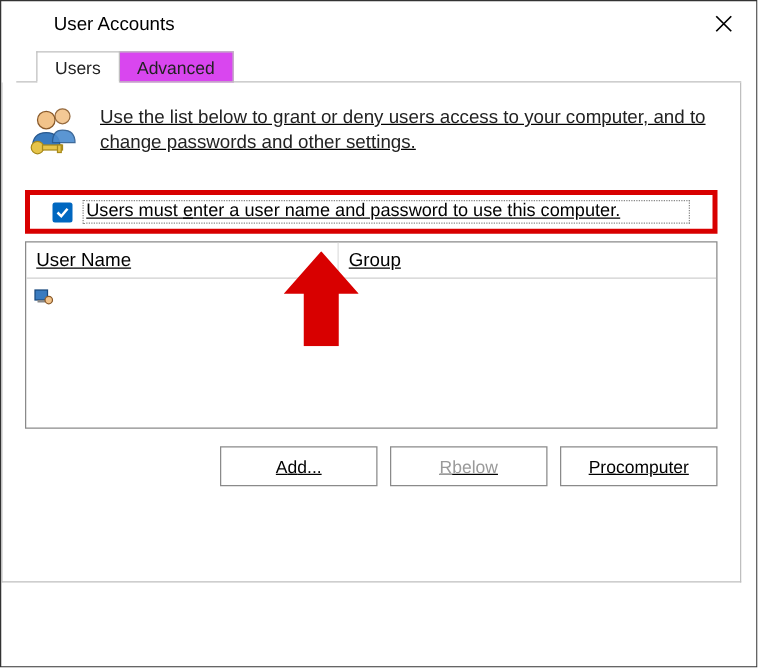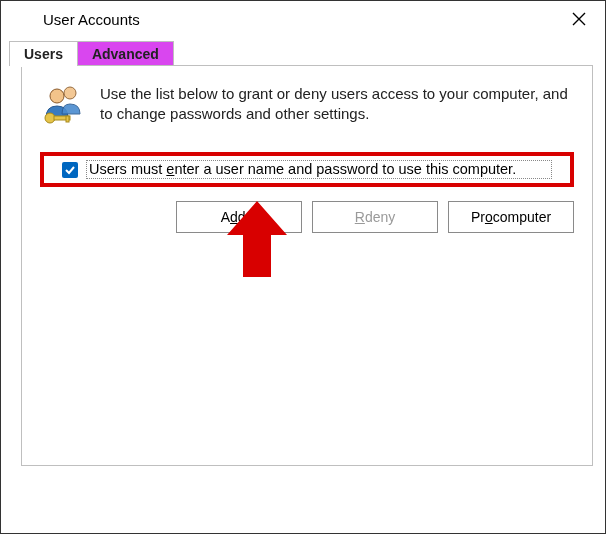--- a/index.html
+++ b/index.html
@@ -32,24 +32,23 @@
     height: 30px;
     display: flex;
     align-items: center;
     justify-content: center;
     cursor: pointer;
   }
   .close-btn svg { width: 14px; height: 14px; }
 
   .tabstrip {
     display: flex;
-    padding: 0 8px;
+    padding: 0 28px;
     margin-top: 4px;
     position: relative;
-    font-weight: bold;
   }
   .tab {
     padding: 4px 14px;
     border: 1px solid #bfbfbf;
     border-bottom: none;
     background: #d946ef;
     font-size: 14px;
     cursor: pointer;
     position: relative;
     z-index: 1;
@@ -71,26 +70,27 @@
   }
   .tab.active::after {
     content: "";
     position: absolute;
     left: 0; right: 0; bottom: -1px;
     height: 2px;
     background: #fff;
   }
 
   .tabpage {
-    margin: 0 12px 0 20px;
+    margin: 0 12px 0 0;
     border: 1px solid #bfbfbf;
     border-top: none;
     padding: 18px 18px 14px 18px;
     box-sizing: border-box;
     height: 400px;
+    text-decoration: underline;
   }
 
   .intro {
     display: flex;
     gap: 14px;
     align-items: flex-start;
   }
   .intro .icon { width: 46px; height: 46px; flex-shrink: 0; }
   .intro .text { font-size: 15px; line-height: 1.35; color: #222; }
 
@@ -226,31 +226,46 @@
         <svg viewBox="0 0 12 12">
           <path d="M2 6 L5 9 L10 3" stroke="#fff" stroke-width="2" fill="none"></path>
         </svg>
       </div>
       <div class="chk-label">
         <span>Users must </span><u>e</u><span>nter a user name and password to use this computer.</span>
       </div>
     </div>
 
 
+    <div class="listview">
+      <div class="lv-header">
+        <div class="lv-col name">User Name</div>
+        <div class="lv-col group">Group</div>
+      </div>
+      <div class="lv-body">
+        <div class="lv-row">
+          <svg class="row-icon" viewBox="0 0 16 16">
+            <rect x="1" y="3" width="10" height="8" fill="#3a7bbf" stroke="#1a4a7f"></rect>
+            <rect x="3" y="11" width="6" height="2" fill="#888"></rect>
+            <circle cx="12" cy="11" r="3" fill="#f2c38a" stroke="#8a5a2a"></circle>
+          </svg>
+        </div>
+      </div>
+    </div>
 
     <div class="buttons-row">
       <div class="btn">
         <span>A</span>
           <u>d</u>
           <span>d...</span>
       </div>
       <div class="btn disabled">
         <span></span>
           <u>R</u>
-          <span>deny</span>
+          <span>below</span>
       </div>
       <div class="btn">
         <span>Pr</span>
           <u>o</u>
           <span>computer</span>
       </div>
     </div>
 
   </div>
 

